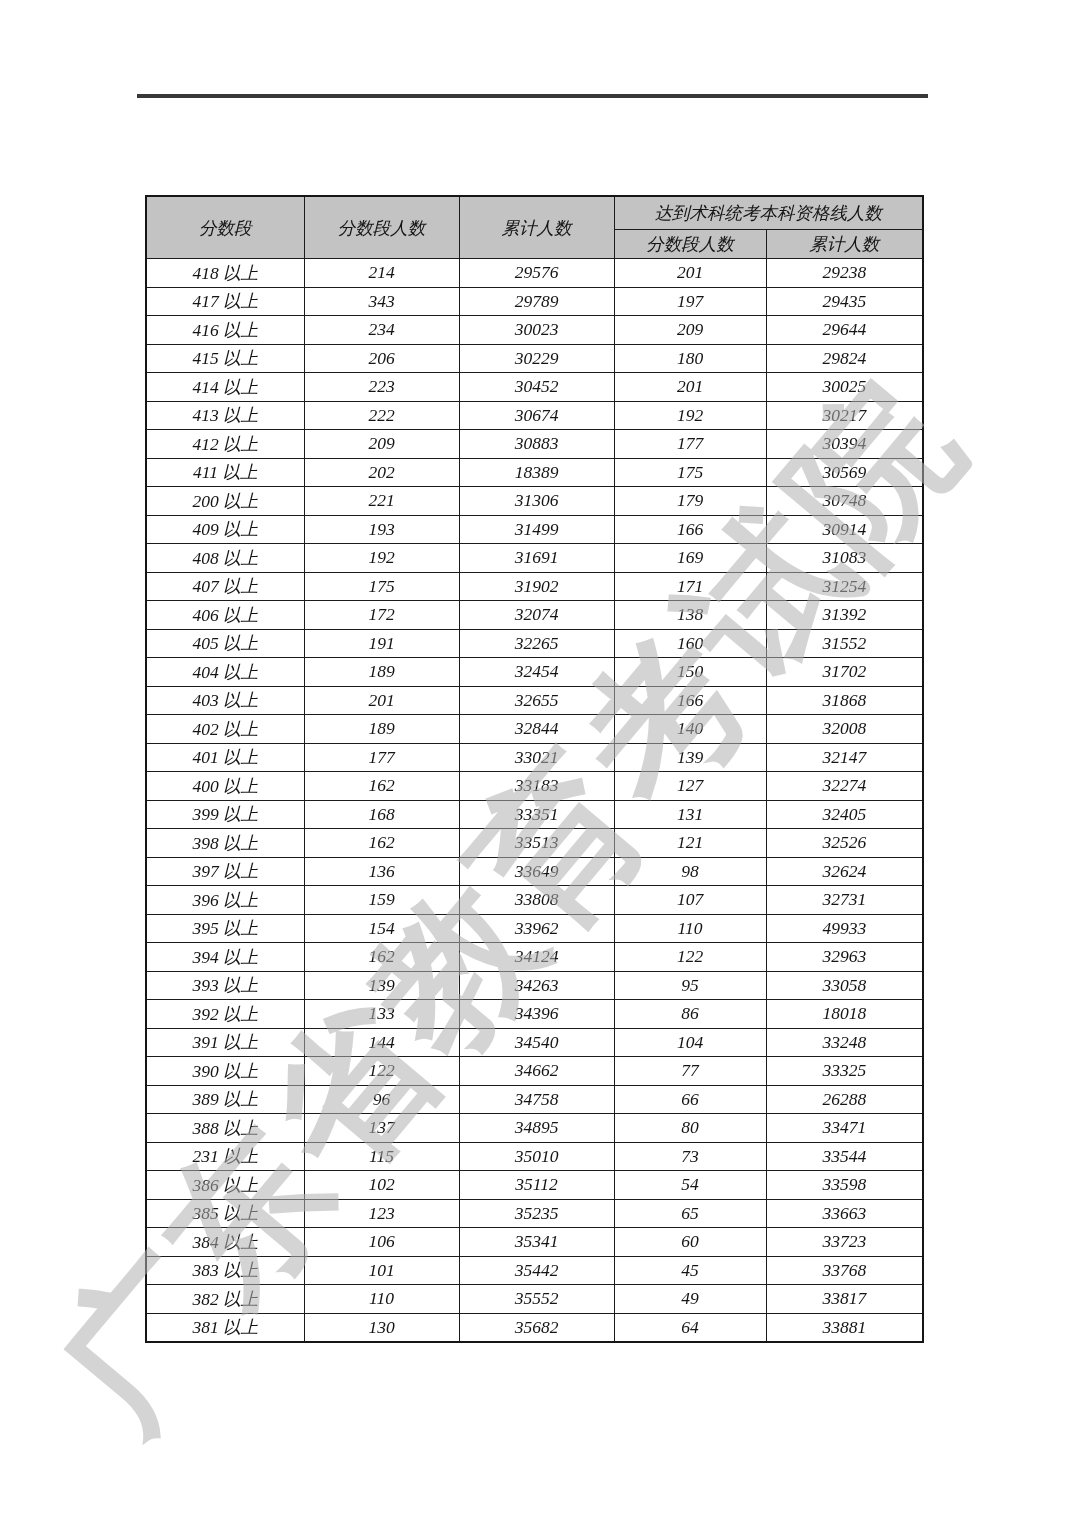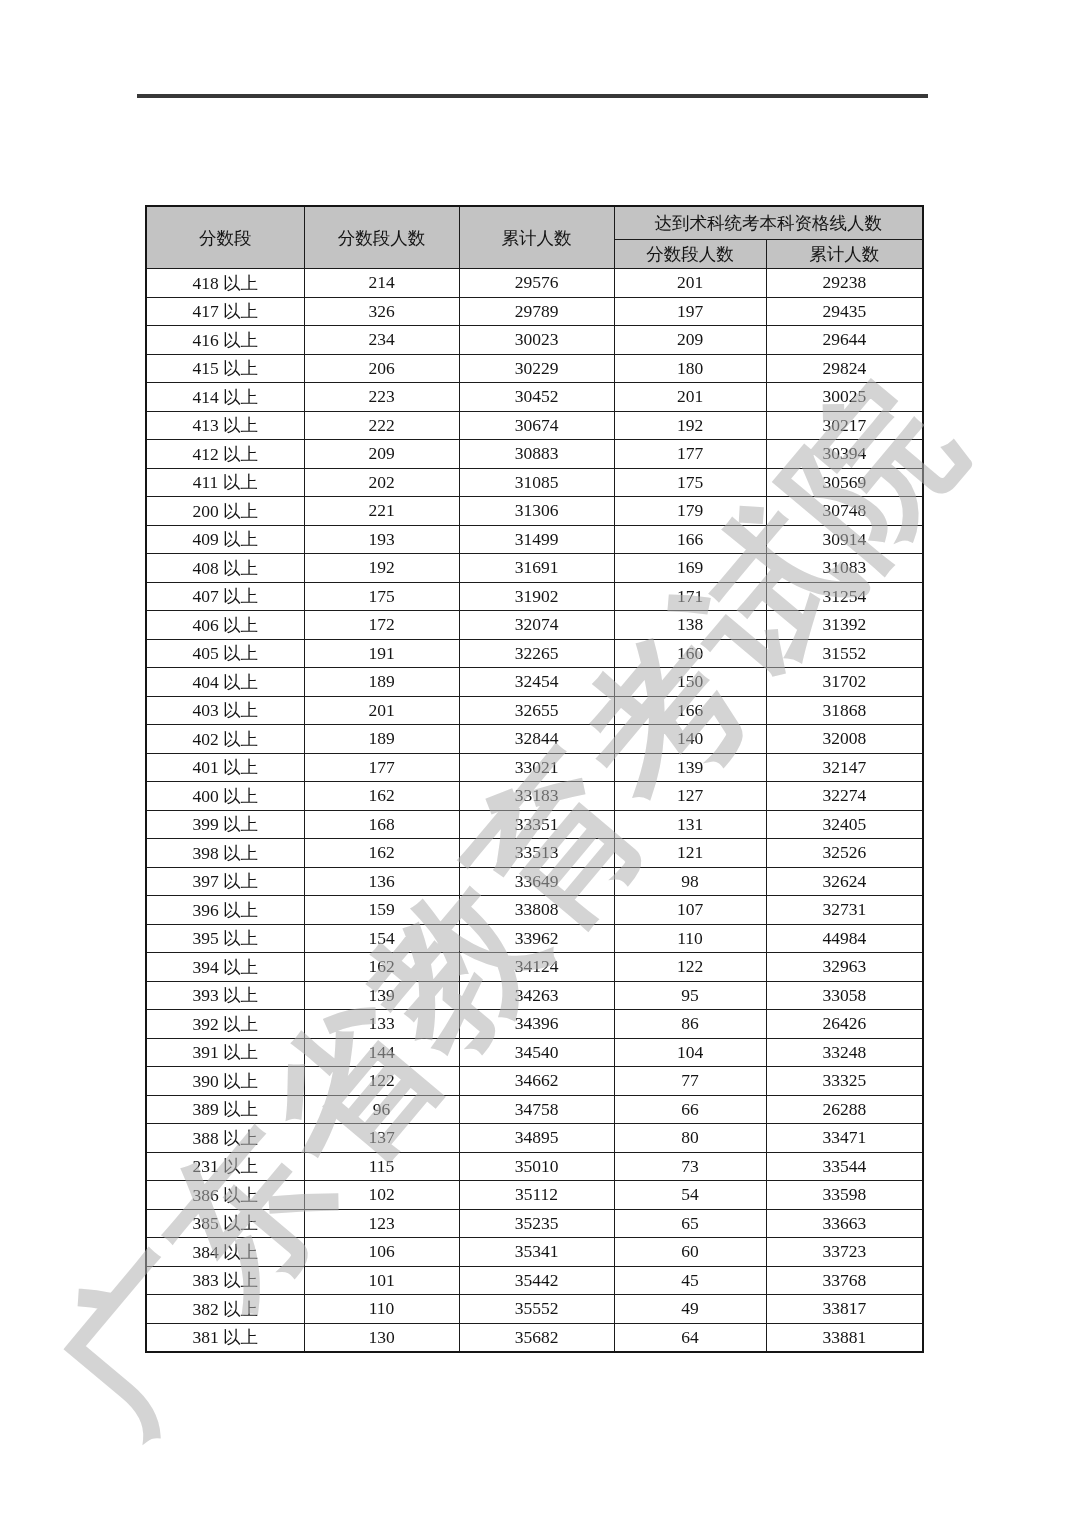--- a/index.html
+++ b/index.html
@@ -41,25 +41,26 @@
     letter-spacing: 4px;
     color: rgba(176, 176, 176, 0.55);
     white-space: nowrap;
     pointer-events: none;
     z-index: 5;
     user-select: none;
   }
   table.score-table {
     position: absolute;
     left: 145px;
-    top: 205px;
+    top: 195px;
     width: 777px;
     border-collapse: collapse;
     table-layout: fixed;
     z-index: 2;
+    font-style: italic;
   }
   table.score-table th,
   table.score-table td {
     border: 1.6px solid #1b1b1b;
     text-align: center;
     vertical-align: middle;
     padding: 0;
     font-size: 17.5px;
     font-weight: normal;
     overflow: hidden;
@@ -112,21 +113,21 @@
     <tbody>
         <tr>
           <td>418 以上</td>
           <td>214</td>
           <td>29576</td>
           <td>201</td>
           <td>29238</td>
         </tr>
         <tr>
           <td>417 以上</td>
-          <td>326</td>
+          <td>343</td>
           <td>29789</td>
           <td>197</td>
           <td>29435</td>
         </tr>
         <tr>
           <td>416 以上</td>
           <td>234</td>
           <td>30023</td>
           <td>209</td>
           <td>29644</td>
@@ -155,21 +156,21 @@
         <tr>
           <td>412 以上</td>
           <td>209</td>
           <td>30883</td>
           <td>177</td>
           <td>30394</td>
         </tr>
         <tr>
           <td>411 以上</td>
           <td>202</td>
-          <td>31085</td>
+          <td>18389</td>
           <td>175</td>
           <td>30569</td>
         </tr>
         <tr>
           <td>200 以上</td>
           <td>221</td>
           <td>31306</td>
           <td>179</td>
           <td>30748</td>
         </tr>
@@ -269,42 +270,42 @@
           <td>159</td>
           <td>33808</td>
           <td>107</td>
           <td>32731</td>
         </tr>
         <tr>
           <td>395 以上</td>
           <td>154</td>
           <td>33962</td>
           <td>110</td>
-          <td>44984</td>
+          <td>49933</td>
         </tr>
         <tr>
           <td>394 以上</td>
           <td>162</td>
           <td>34124</td>
           <td>122</td>
           <td>32963</td>
         </tr>
         <tr>
           <td>393 以上</td>
           <td>139</td>
           <td>34263</td>
           <td>95</td>
           <td>33058</td>
         </tr>
         <tr>
           <td>392 以上</td>
           <td>133</td>
           <td>34396</td>
           <td>86</td>
-          <td>26426</td>
+          <td>18018</td>
         </tr>
         <tr>
           <td>391 以上</td>
           <td>144</td>
           <td>34540</td>
           <td>104</td>
           <td>33248</td>
         </tr>
         <tr>
           <td>390 以上</td>

